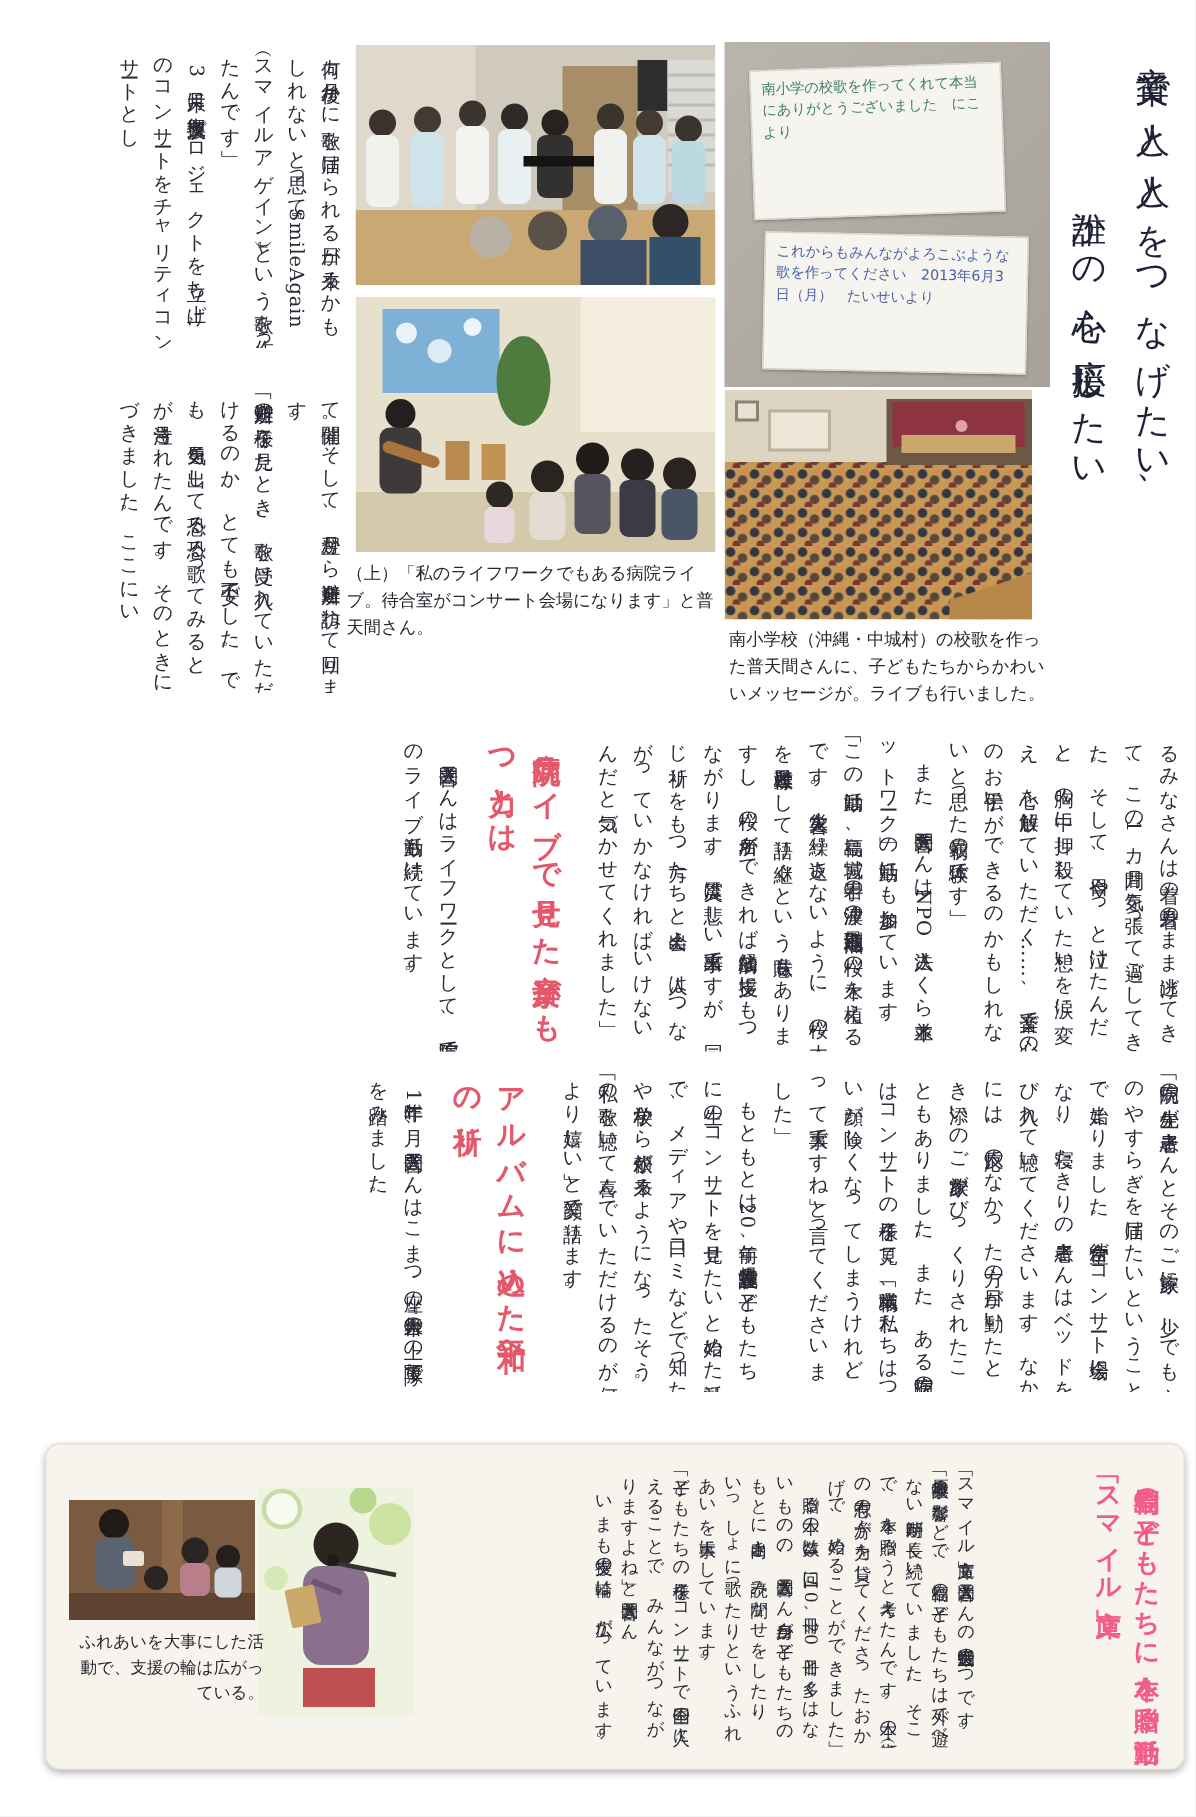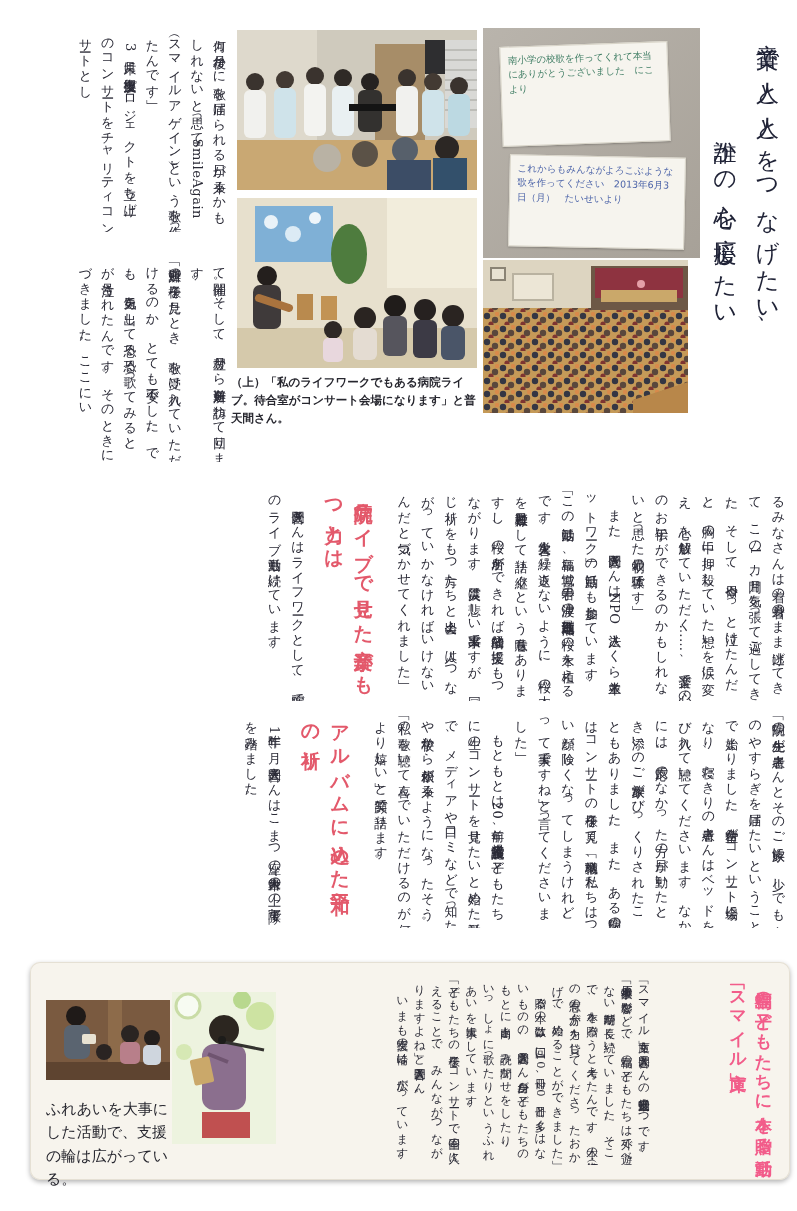--- a/index.html
+++ b/index.html
@@ -66,21 +66,21 @@
     font-size:9.5px;line-height:1.5;padding:6px 7px;
   }
   #msg-card-1{left:18px;top:16px;width:168px;height:100px;transform:rotate(-2deg);color:#3f7d64;}
   #msg-card-2{left:26px;top:128px;width:176px;height:92px;transform:rotate(1.2deg);color:#4a62a8;}
   
   .caption{
     position:absolute;
     font-family:"DejaVu Sans","Liberation Sans",sans-serif;
     font-size:11.5px;line-height:1.55;color:#26262e;
   }
-  #caption-left{left:231px;top:374px;width:254px;font-weight:bold;}
+  #caption-left{left:231px;top:374px;width:254px;}
   #caption-right{left:486px;top:418px;width:216px;}
   
   .smile-box{
     position:absolute;left:30px;top:962px;width:760px;height:218px;
     background:var(--box-bg);
     border-radius:10px;
     box-shadow:0 2px 5px rgba(0,0,0,.30), inset 0 0 0 1px #e5e0d4;
   }
   .box-heading{
     position:absolute;top:16px;right:14px;height:184px;
@@ -91,21 +91,21 @@
   }
   .box-body{
     position:absolute;top:15px;right:138px;height:188px;width:392px;
     writing-mode:vertical-rl;text-orientation:mixed;overflow:hidden;
     font-size:11.5px;line-height:1.5;letter-spacing:0.5px;
   }
   .box-body p{margin:0;}
   .box-body p.ind{text-indent:1em;}
   #photo-singer{left:142px;top:30px;width:104px;height:152px;}
   #photo-reading{left:16px;top:38px;width:124px;height:80px;}
-  #box-caption{left:16px;top:136px;width:130px;font-size:15px;}
+  #box-caption{left:16px;top:124px;width:130px;font-size:11px;text-align:right;}
   
   .footer{position:absolute;left:8px;top:1220px;
     font-family:"DejaVu Sans","Liberation Sans",sans-serif;color:#1e1e24;}
   .footer .pno{font-size:17px;font-weight:bold;display:inline-block;vertical-align:middle;}
   .footer .issue{font-size:11.5px;display:inline-block;margin-left:16px;vertical-align:middle;letter-spacing:0.5px;}
 </style>
 </head>
 <body>
 
 <div class="page">
@@ -219,20 +219,23 @@
       <circle cx="158" cy="24" r="4" fill="#e4a0a8"></circle>
       <rect x="8" y="8" width="14" height="12" fill="#e8e2d2" stroke="#8a8374" stroke-width="2"></rect>
       <rect x="30" y="14" width="40" height="26" fill="#ece6d6" stroke="#b9b2a0" stroke-width="2"></rect>
       <path d="M150 140l55-18v31h-55z" fill="#b8874a"></path>
     </svg>
   </div>
 
   <div id="caption-left" class="caption">
     <div>（上）「私のライフワークでもある病院ライブ。待合室がコンサート会場になります」と普天間さん。</div>
   </div>
+  <div id="caption-right" class="caption">
+    <div>南小学校（沖縄・中城村）の校歌を作った普天間さんに、子どもたちからかわいいメッセージが。ライブも行いました。</div>
+  </div>
 
   <div id="mid-band-1" class="mid-band vtext">
     <p>るみなさんは着の身着のまま逃げてきて、この1カ月間、気を張って過ごしてきた。そして、今日やっと泣けたんだと。胸の中に押し殺していた想いを涙に変え、心を解放していただく……、音楽で心の復興のお手伝いができるのかもしれないと思った最初の体験です」</p>
     <p class="ind">また、普天間さんは「NPO法人さくら並木ネットワーク」の活動にも参加しています。</p>
     <p>「この活動は、福島、宮城、岩手の津波の最高到達地点に桜の木を植える活動です。大災害を繰り返さないように、桜の木を避難目標として語り継ぐという意味もありますし、桜の名所ができれば経済的な支援にもつながります。震災は悲しい出来事ですが、同じ祈りをもつ方たちと出会え、人はつながっていかなければいけないんだと気づかせてくれました」</p>
     <div class="subhead">病院ライブで見せた音楽がもつ力とは</div>
     <p class="ind">普天間さんはライフワークとして、病院でのライブ活動も続けています。</p>
   </div>
 
   <div id="mid-band-2" class="mid-band vtext">

